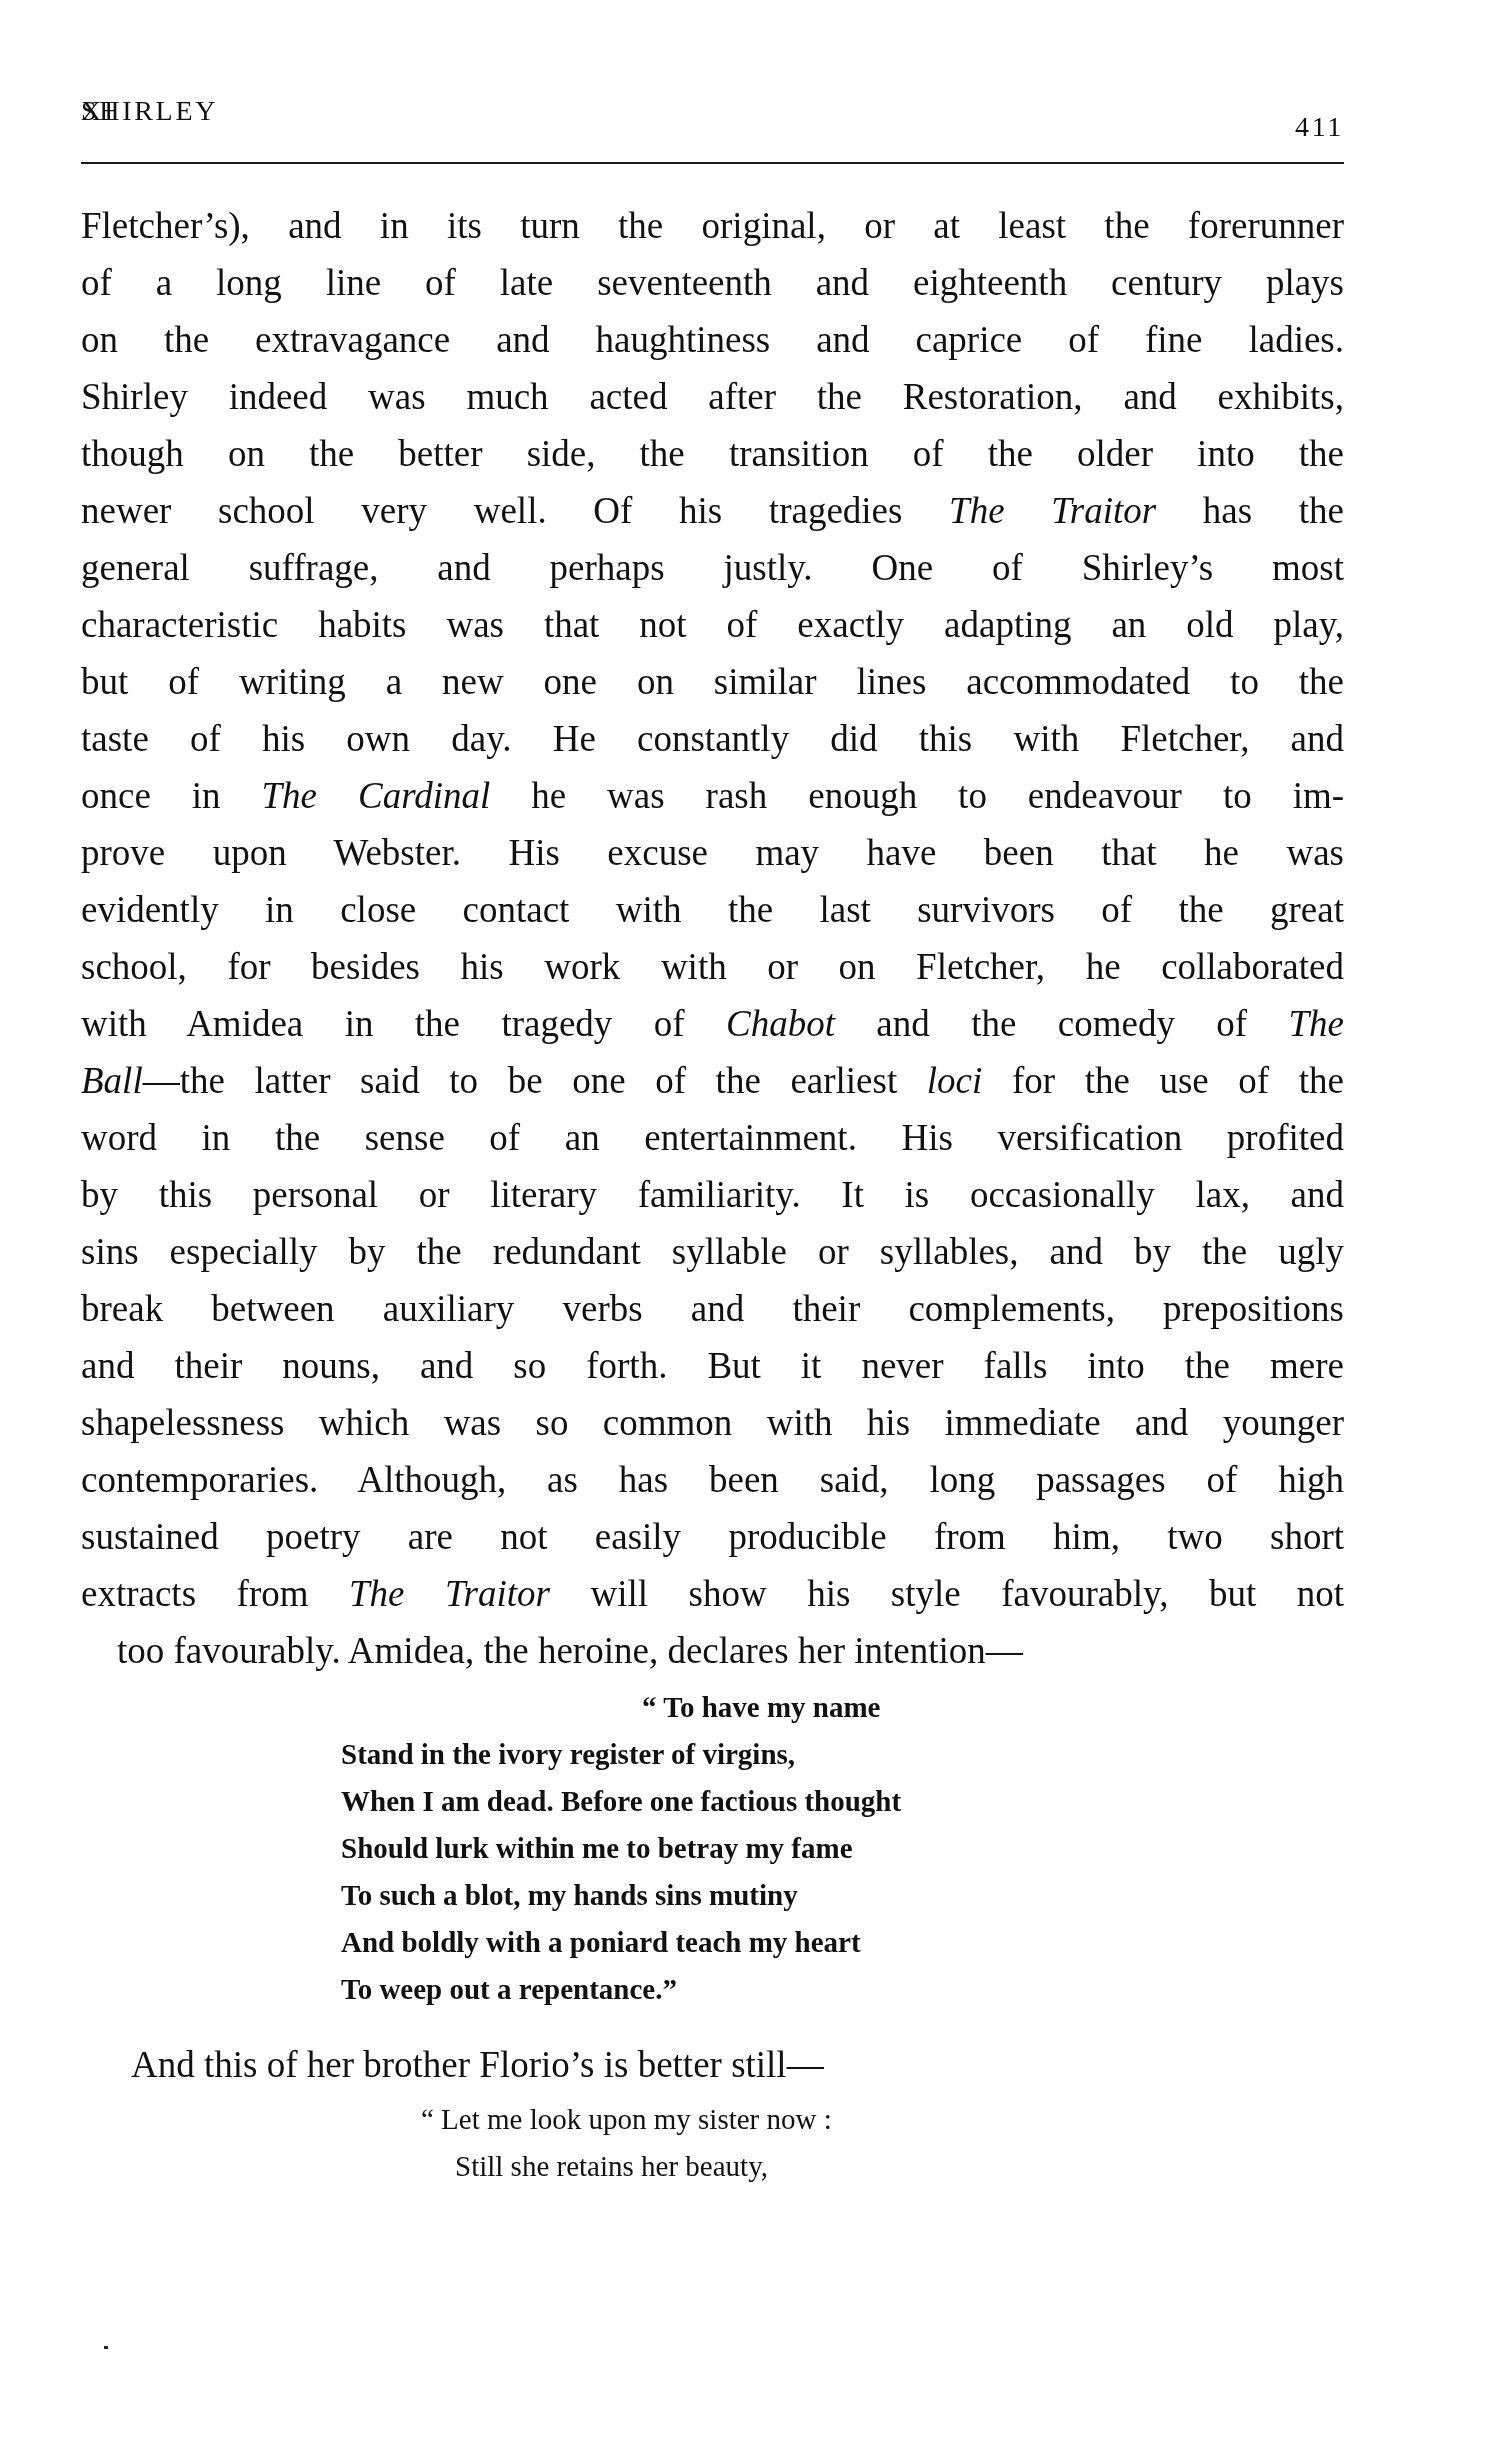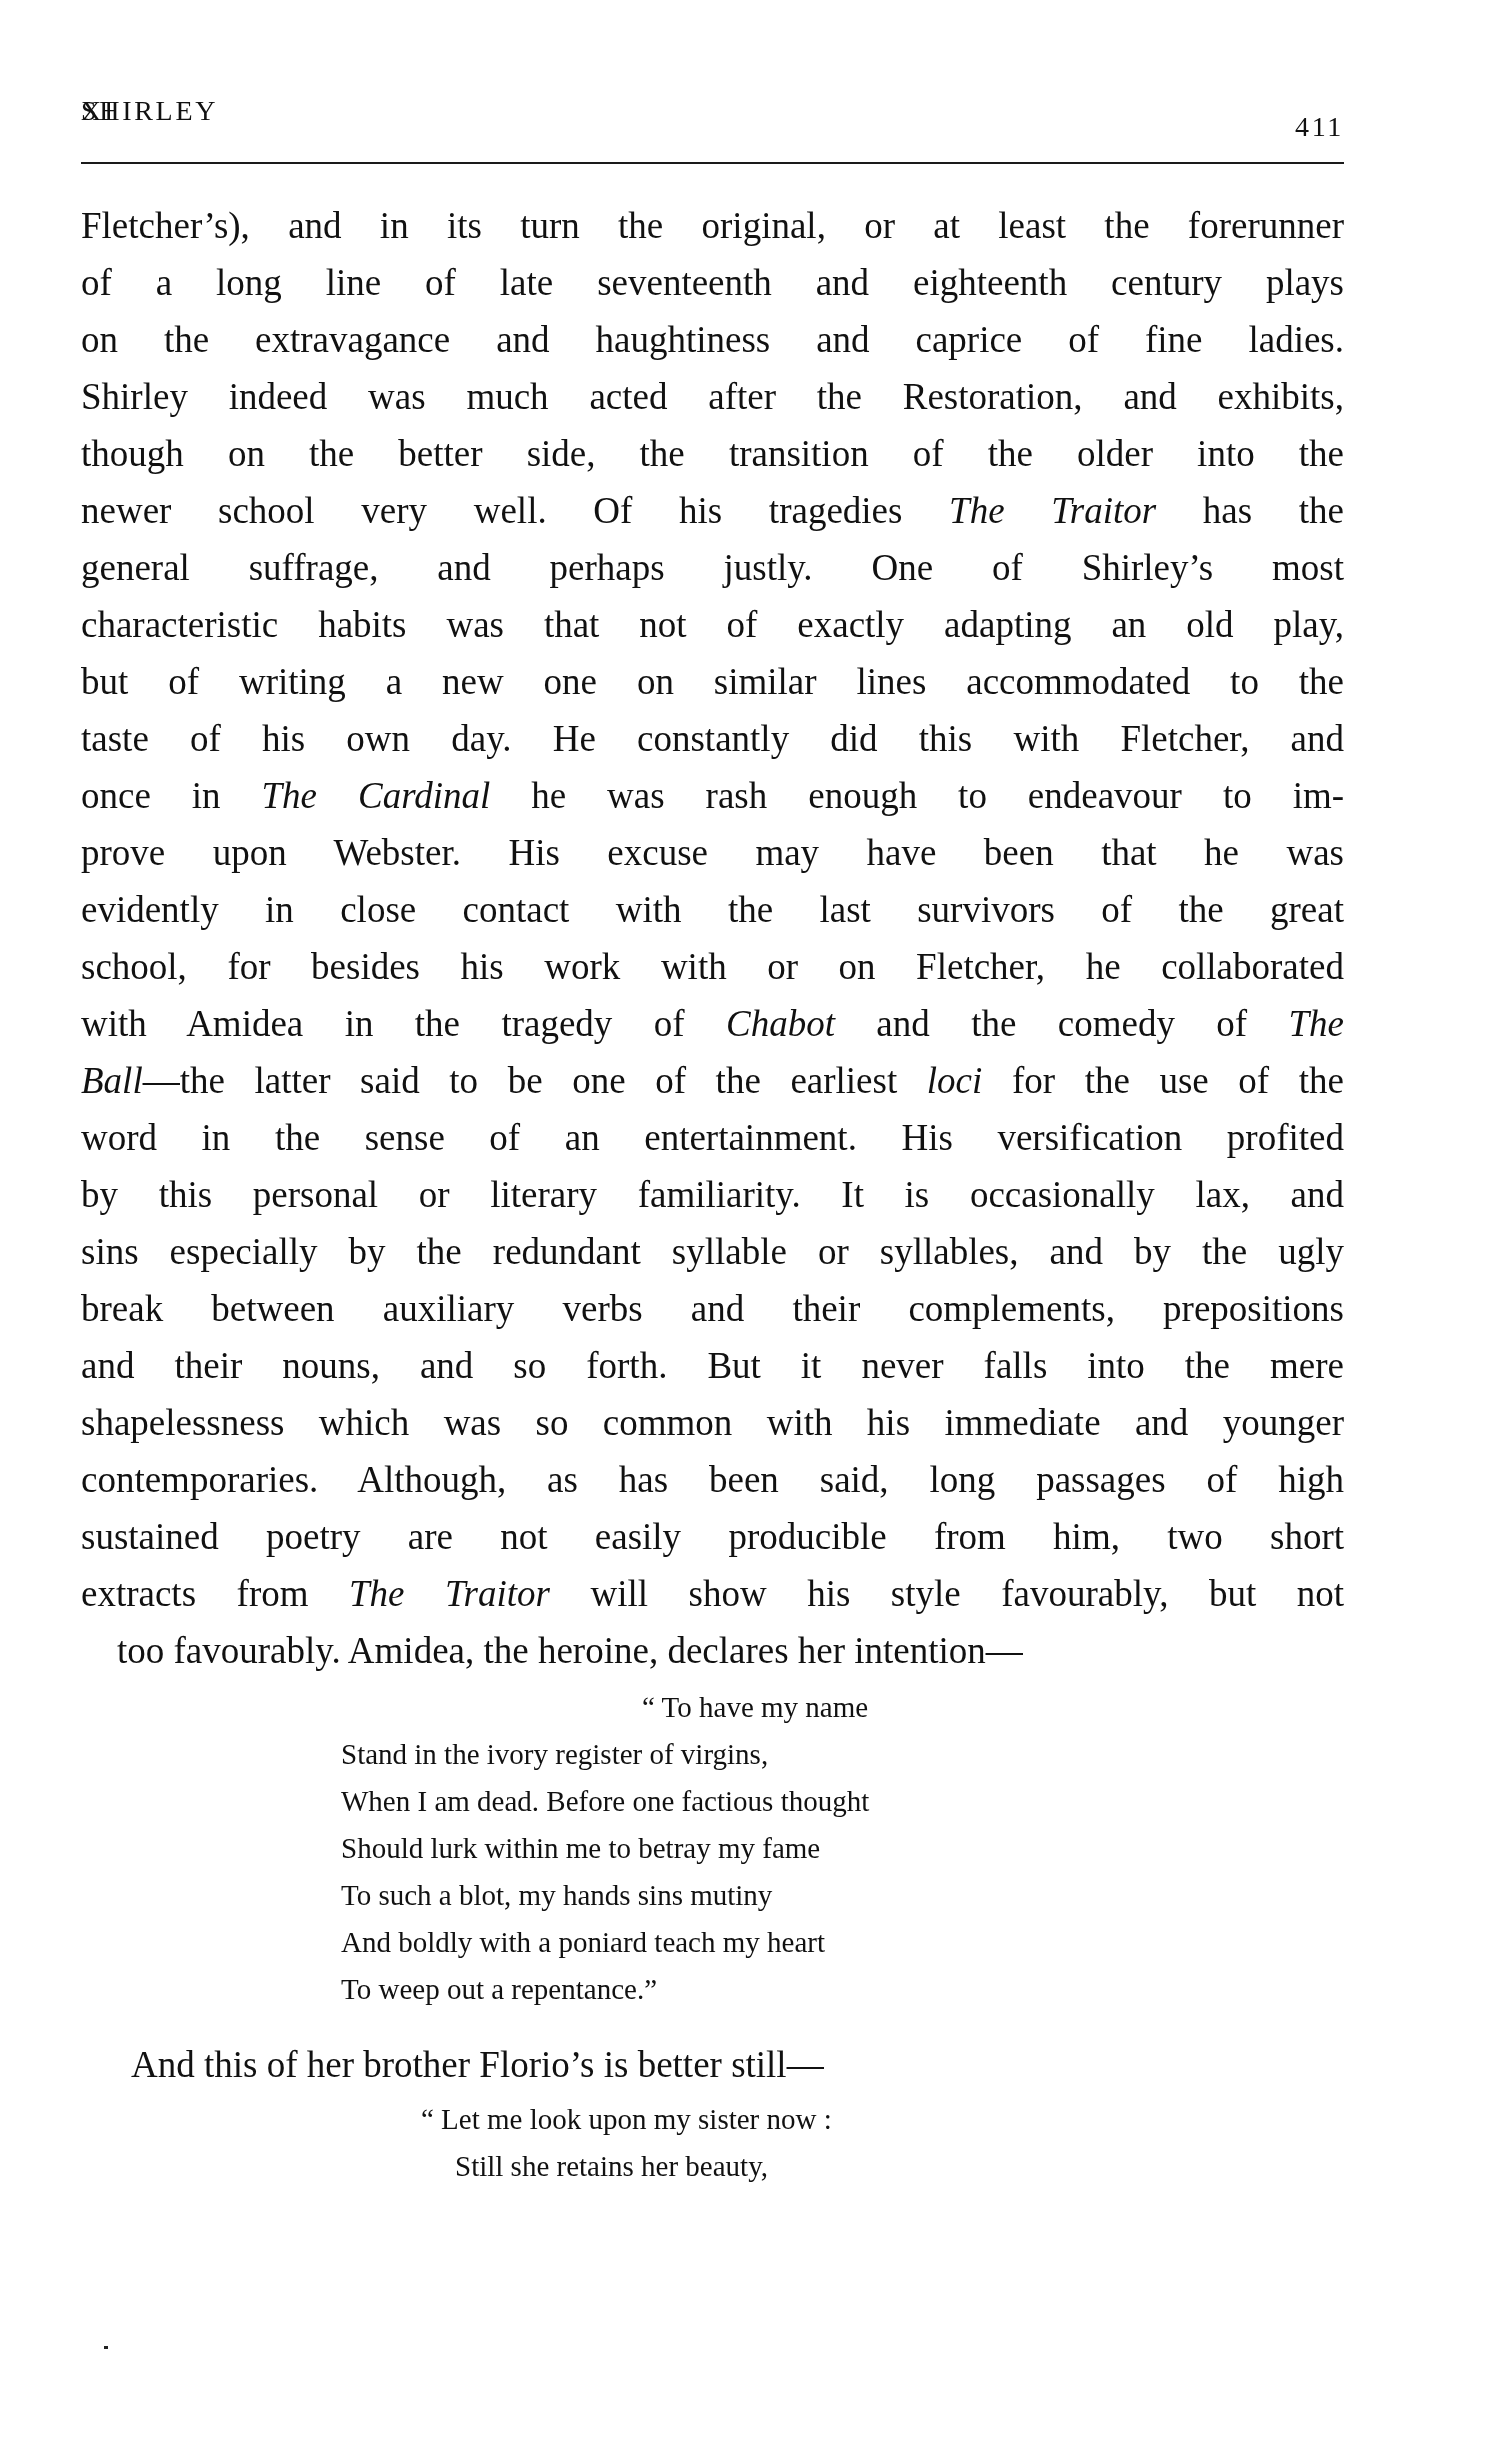--- a/index.html
+++ b/index.html
@@ -19,21 +19,21 @@
     
     .body { position: absolute; left: 81px; width: 1263px; top: 197px; }
     .line { display: block; font-size: 37px; line-height: 57px; height: 57px;
             text-align: justify; text-align-last: justify; white-space: nowrap; }
     .line.last { text-align-last: left; margin-left: 36px; }
     .line i, .line em { font-style: italic; }
 
     
     .verse { position: absolute; font-size: 29px; line-height: 47px; }
     .verse .vline { display: block; height: 47px; white-space: nowrap; }
-    .verse1 { left: 341px; top: 1684px; }
+    .verse1 { left: 341px; top: 1684px; font-weight: bold; }
     .verse1 .indent { padding-left: 301px; }
 
     .transition { position: absolute; left: 131px; top: 2036px; font-size: 37px;
                   line-height: 57px; white-space: nowrap; }
 
     .verse2 { left: 421px; top: 2096px; }
     .verse2 .cont { padding-left: 34px; }
 
     .speck { position: absolute; left: 104px; top: 2346px; width: 3.7px; height: 2.7px; background: #222; }
   </style>

